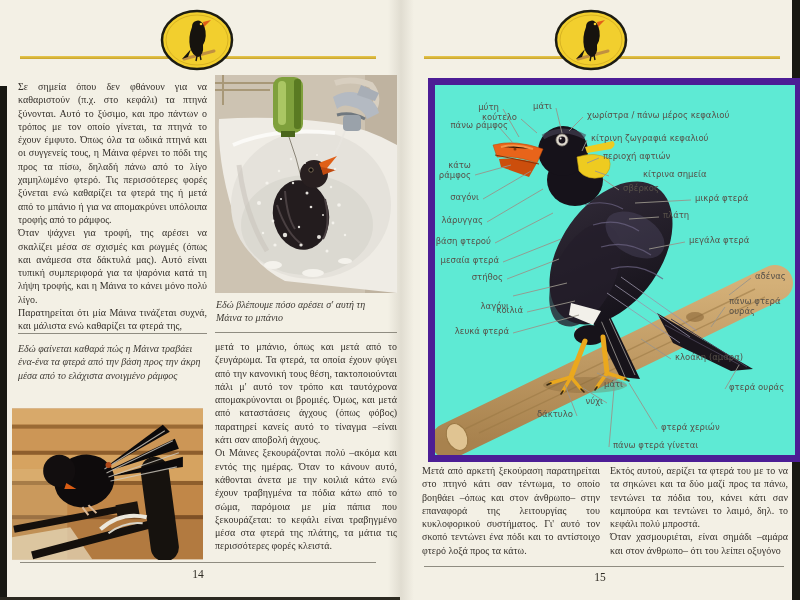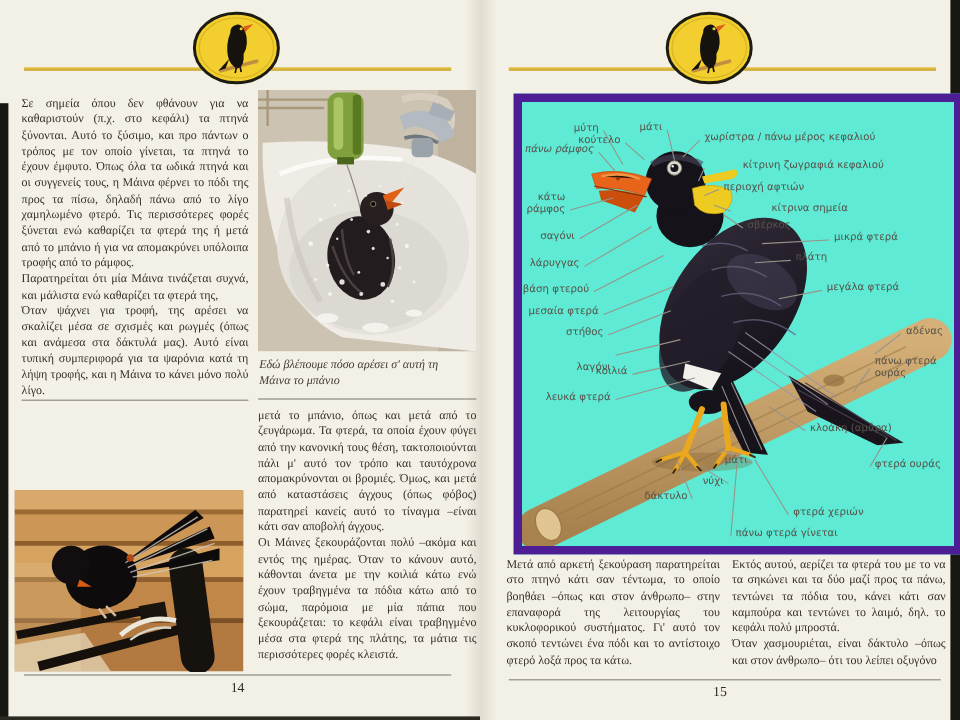--- a/index.html
+++ b/index.html
@@ -51,22 +51,22 @@
       <path d="M34 20 Q30 30 32 40 Q34 48 40 50 Q46 48 45 38 Q50 30 46 18 Q42 12 38 14 Q34 15 34 20 Z" fill="#16130e"></path>
       <path d="M33 42 L24 52 L30 50 Z" fill="#16130e"></path>
       <polygon points="45,15 53,13 46,20" fill="#e06018"></polygon>
       <circle cx="43" cy="17" r="1.3" fill="#f2cf2e"></circle>
       <path d="M39 49 L38 54 M42 48 L43 53" stroke="#16130e" stroke-width="1.4"></path>
     </svg>
   </div>
 
   <div class="col" style="left:18px;top:80px;width:189px;">
       <p>Σε σημεία όπου δεν φθάνουν για να καθαριστούν (π.χ. στο κεφάλι) τα πτηνά ξύνονται. Αυτό το ξύσιμο, και προ πάντων ο τρόπος με τον οποίο γίνεται, τα πτηνά το έχουν έμφυτο. Όπως όλα τα ωδικά πτηνά και οι συγγενείς τους, η Μάινα φέρνει το πόδι της προς τα πίσω, δηλαδή πάνω από το λίγο χαμηλωμένο φτερό. Τις περισσότερες φορές ξύνεται ενώ καθαρίζει τα φτερά της ή μετά από το μπάνιο ή για να απομακρύνει υπόλοιπα τροφής από το ράμφος.</p>
+      <p>Όταν ψάχνει για τροφή, της αρέσει να σκαλίζει μέσα σε σχισμές και ρωγμές (όπως και ανάμεσα στα δάκτυλά μας). Αυτό είναι τυπική συμπεριφορά για τα ψαρόνια κατά τη λήψη τροφής, και η Μάινα το κάνει μόνο πολύ λίγο.</p>
       <p>Παρατηρείται ότι μία Μάινα τινάζεται συχνά, και μάλιστα ενώ καθαρίζει τα φτερά της,</p>
-      <p>Όταν ψάχνει για τροφή, της αρέσει να σκαλίζει μέσα σε σχισμές και ρωγμές (όπως και ανάμεσα στα δάκτυλά μας). Αυτό είναι τυπική συμπεριφορά για τα ψαρόνια κατά τη λήψη τροφής, και η Μάινα το κάνει μόνο πολύ λίγο.</p>
     </div>
 
   <div class="photo" style="left:215px;top:75px;width:182px;height:218px;">
     <svg width="182" height="218" viewBox="0 0 182 218">
       <rect width="182" height="218" fill="#cdc3b2"></rect>
       <rect x="150" y="0" width="32" height="218" fill="#bfb3a0"></rect>
       <path d="M0 8 H60 M0 15 H55 M8 0 V30" stroke="#a89878" stroke-width="2" fill="none"></path>
       <path d="M120 8 q18 -6 36 2 q8 10 4 22" stroke="#d8cfc0" stroke-width="6" fill="none"></path>
       <path d="M4 44 Q2 92 22 150 Q34 188 70 206 L182 218 L182 70 Q150 52 118 48 Q60 40 4 44 Z" fill="#efece5"></path>
       <ellipse cx="96" cy="130" rx="80" ry="74" fill="#e5e2db"></ellipse>
@@ -122,20 +122,21 @@
   </div>
 
   <div class="caption" style="left:216px;top:298px;width:176px;">Εδώ βλέπουμε πόσο αρέσει σ' αυτή τη Μάινα το μπάνιο</div>
   <div class="hr" style="left:215px;top:332px;width:182px;"></div>
   <div class="col" style="left:215px;top:340px;width:182px;">
       <p>μετά το μπάνιο, όπως και μετά από το ζευγάρωμα. Τα φτερά, τα οποία έχουν φύγει από την κανονική τους θέση, τακτοποιούνται πάλι μ' αυτό τον τρόπο και ταυτόχρονα απομακρύνονται οι βρομιές. Όμως, και μετά από καταστάσεις άγχους (όπως φόβος) παρατηρεί κανείς αυτό το τίναγμα –είναι κάτι σαν αποβολή άγχους.</p>
       <p>Οι Μάινες ξεκουράζονται πολύ –ακόμα και εντός της ημέρας. Όταν το κάνουν αυτό, κάθονται άνετα με την κοιλιά κάτω ενώ έχουν τραβηγμένα τα πόδια κάτω από το σώμα, παρόμοια με μία πάπια που ξεκουράζεται: το κεφάλι είναι τραβηγμένο μέσα στα φτερά της πλάτης, τα μάτια τις περισσότερες φορές κλειστά.</p>
     </div>
 
   <div class="hr" style="left:18px;top:333px;width:189px;"></div>
+  <div class="caption" style="left:18px;top:342px;width:186px;">Εδώ φαίνεται καθαρά πώς η Μάινα τραβάει ένα-ένα τα φτερά από την βάση προς την άκρη μέσα από το ελάχιστα ανοιγμένο ράμφος</div>
 
   <div class="photo" style="left:12px;top:408px;width:191px;height:152px;">
     <svg width="191" height="152" viewBox="0 0 190 150">
       <rect width="190" height="150" fill="#b27a40"></rect>
       <rect y="0" width="190" height="16" fill="#d8a96a"></rect>
       <rect y="16" width="190" height="4" fill="#9a6a34"></rect>
       <rect y="20" width="190" height="22" fill="#cc9656"></rect>
       <rect y="42" width="190" height="4" fill="#8e5e2c"></rect>
       <rect y="46" width="190" height="26" fill="#d6a360"></rect>
       <rect y="72" width="190" height="4" fill="#8e5e2c"></rect>
@@ -277,54 +278,54 @@
         <line x1="290" y1="222" x2="276" y2="242"></line>
         <line x1="236" y1="274" x2="206" y2="254"></line>
         <line x1="290" y1="304" x2="304" y2="280"></line>
         <line x1="222" y1="344" x2="194" y2="298"></line>
         <line x1="174" y1="362" x2="180" y2="292"></line>
       </svg>
     <div id="diagram-label-layer">
         <div class="dlabel L" style="top: 18px; right: 296px;">μύτη</div>
         <div class="dlabel L" style="top: 28px; right: 278px;">κούτελο</div>
         <div class="dlabel L" style="top: 17px; right: 243px;">μάτι</div>
-        <div class="dlabel L" style="top: 36px; right: 300px; font-style: italic;">πάνω ράμφος</div>
+        <div class="dlabel L" style="top: 36px; right: 287px;">πάνω ράμφος</div>
         <div class="dlabel L" style="top: 76px; right: 324px; width: 44px; white-space: normal;">κάτω ράμφος</div>
         <div class="dlabel L" style="top: 108px; right: 316px;">σαγόνι</div>
         <div class="dlabel L" style="top: 131px; right: 312px;">λάρυγγας</div>
         <div class="dlabel L" style="top: 152px; right: 304px;">βάση φτερού</div>
         <div class="dlabel L" style="top: 171px; right: 296px;">μεσαία φτερά</div>
         <div class="dlabel L" style="top: 188px; right: 292px;">στήθος</div>
         <div class="dlabel L" style="top: 205px; right: 286px; margin-top: 12px;">λαγόνι</div>
         <div class="dlabel L" style="top: 221px; right: 272px;">κοιλιά</div>
         <div class="dlabel L" style="top: 242px; right: 286px;">λευκά φτερά</div>
         <div class="dlabel L" style="top: 325px; right: 222px;">δάκτυλο</div>
         <div class="dlabel L" style="top: 312px; right: 192px;">νύχι</div>
         <div class="dlabel L" style="top: 295px; right: 172px;">μάτι</div>
         <div class="dlabel R" style="top: 26px; left: 152px;">χωρίστρα / πάνω μέρος κεφαλιού</div>
-        <div class="dlabel R" style="top: 49px; left: 156px; margin-left: 28px;">κίτρινη ζωγραφιά κεφαλιού</div>
+        <div class="dlabel R" style="top: 49px; left: 156px;">κίτρινη ζωγραφιά κεφαλιού</div>
         <div class="dlabel R" style="top: 67px; left: 168px; text-align: center;">περιοχή αφτιών</div>
         <div class="dlabel R" style="top: 85px; left: 178px; padding-left: 30px;">κίτρινα σημεία</div>
         <div class="dlabel R" style="top: 99px; left: 188px;">σβέρκος</div>
         <div class="dlabel R" style="top: 109px; left: 260px;">μικρά φτερά</div>
         <div class="dlabel R" style="top: 126px; left: 228px;">πλάτη</div>
         <div class="dlabel R" style="top: 151px; left: 254px;">μεγάλα φτερά</div>
         <div class="dlabel R" style="top: 187px; left: 320px;">αδένας</div>
         <div class="dlabel R" style="top: 212px; left: 294px; width: 66px; white-space: normal;">πάνω φτερά ουράς</div>
         <div class="dlabel R" style="top: 268px; left: 240px;">κλοάκη (αμάρα)</div>
         <div class="dlabel R" style="top: 298px; left: 294px;">φτερά ουράς</div>
         <div class="dlabel R" style="top: 338px; left: 226px;">φτερά χεριών</div>
         <div class="dlabel R" style="top: 356px; left: 178px;">πάνω φτερά γίνεται</div>
       </div>
   </div>
 
   <div class="col" style="left:422px;top:464px;width:178px;">
       <p>Μετά από αρκετή ξεκούραση παρατηρείται στο πτηνό κάτι σαν τέντωμα, το οποίο βοηθάει –όπως και στον άνθρωπο– στην επαναφορά της λειτουργίας του κυκλοφορικού συστήματος. Γι' αυτό τον σκοπό τεντώνει ένα πόδι και το αντίστοιχο φτερό λοξά προς τα κάτω.</p>
     </div>
   <div class="col" style="left:610px;top:464px;width:178px;">
       <p>Εκτός αυτού, αερίζει τα φτερά του με το να τα σηκώνει και τα δύο μαζί προς τα πάνω, τεντώνει τα πόδια του, κάνει κάτι σαν καμπούρα και τεντώνει το λαιμό, δηλ. το κεφάλι πολύ μπροστά.</p>
-      <p>Όταν χασμουριέται, είναι δάκτυλο –όπως και στον άνθρωπο– ότι του λείπει οξυγόνο</p>
+      <p>Όταν χασμουριέται, είναι σημάδι –αμάρα και στον άνθρωπο– ότι του λείπει οξυγόνο</p>
     </div>
 
   <div class="hr" style="left:424px;top:566px;width:360px;"></div>
   <div class="pagenum" style="left:570px;top:571px;">15</div>
 
 </div>
 
 </body></html>

